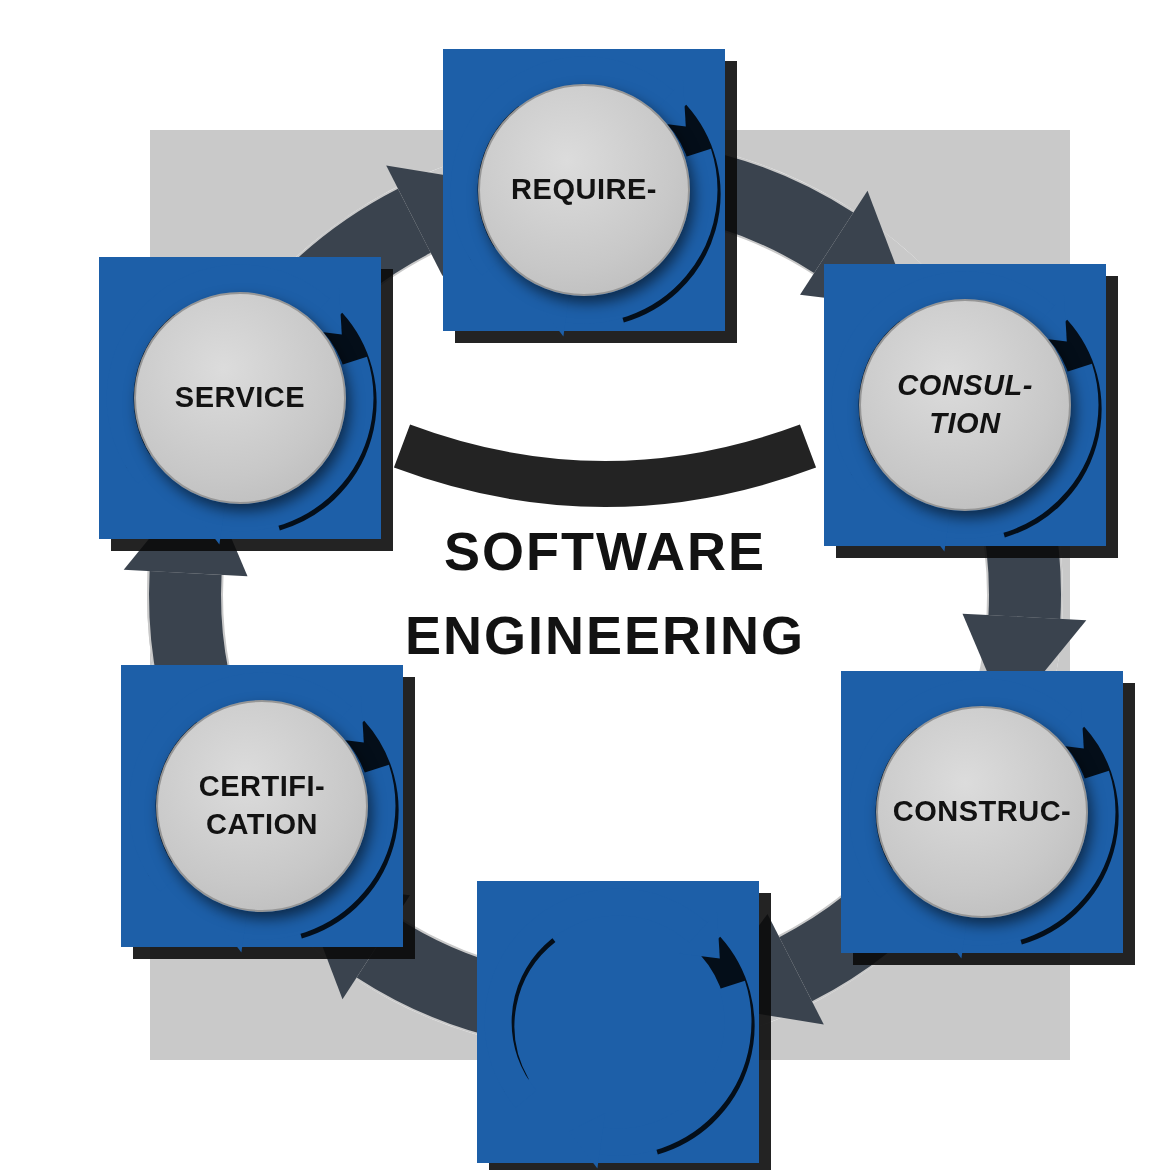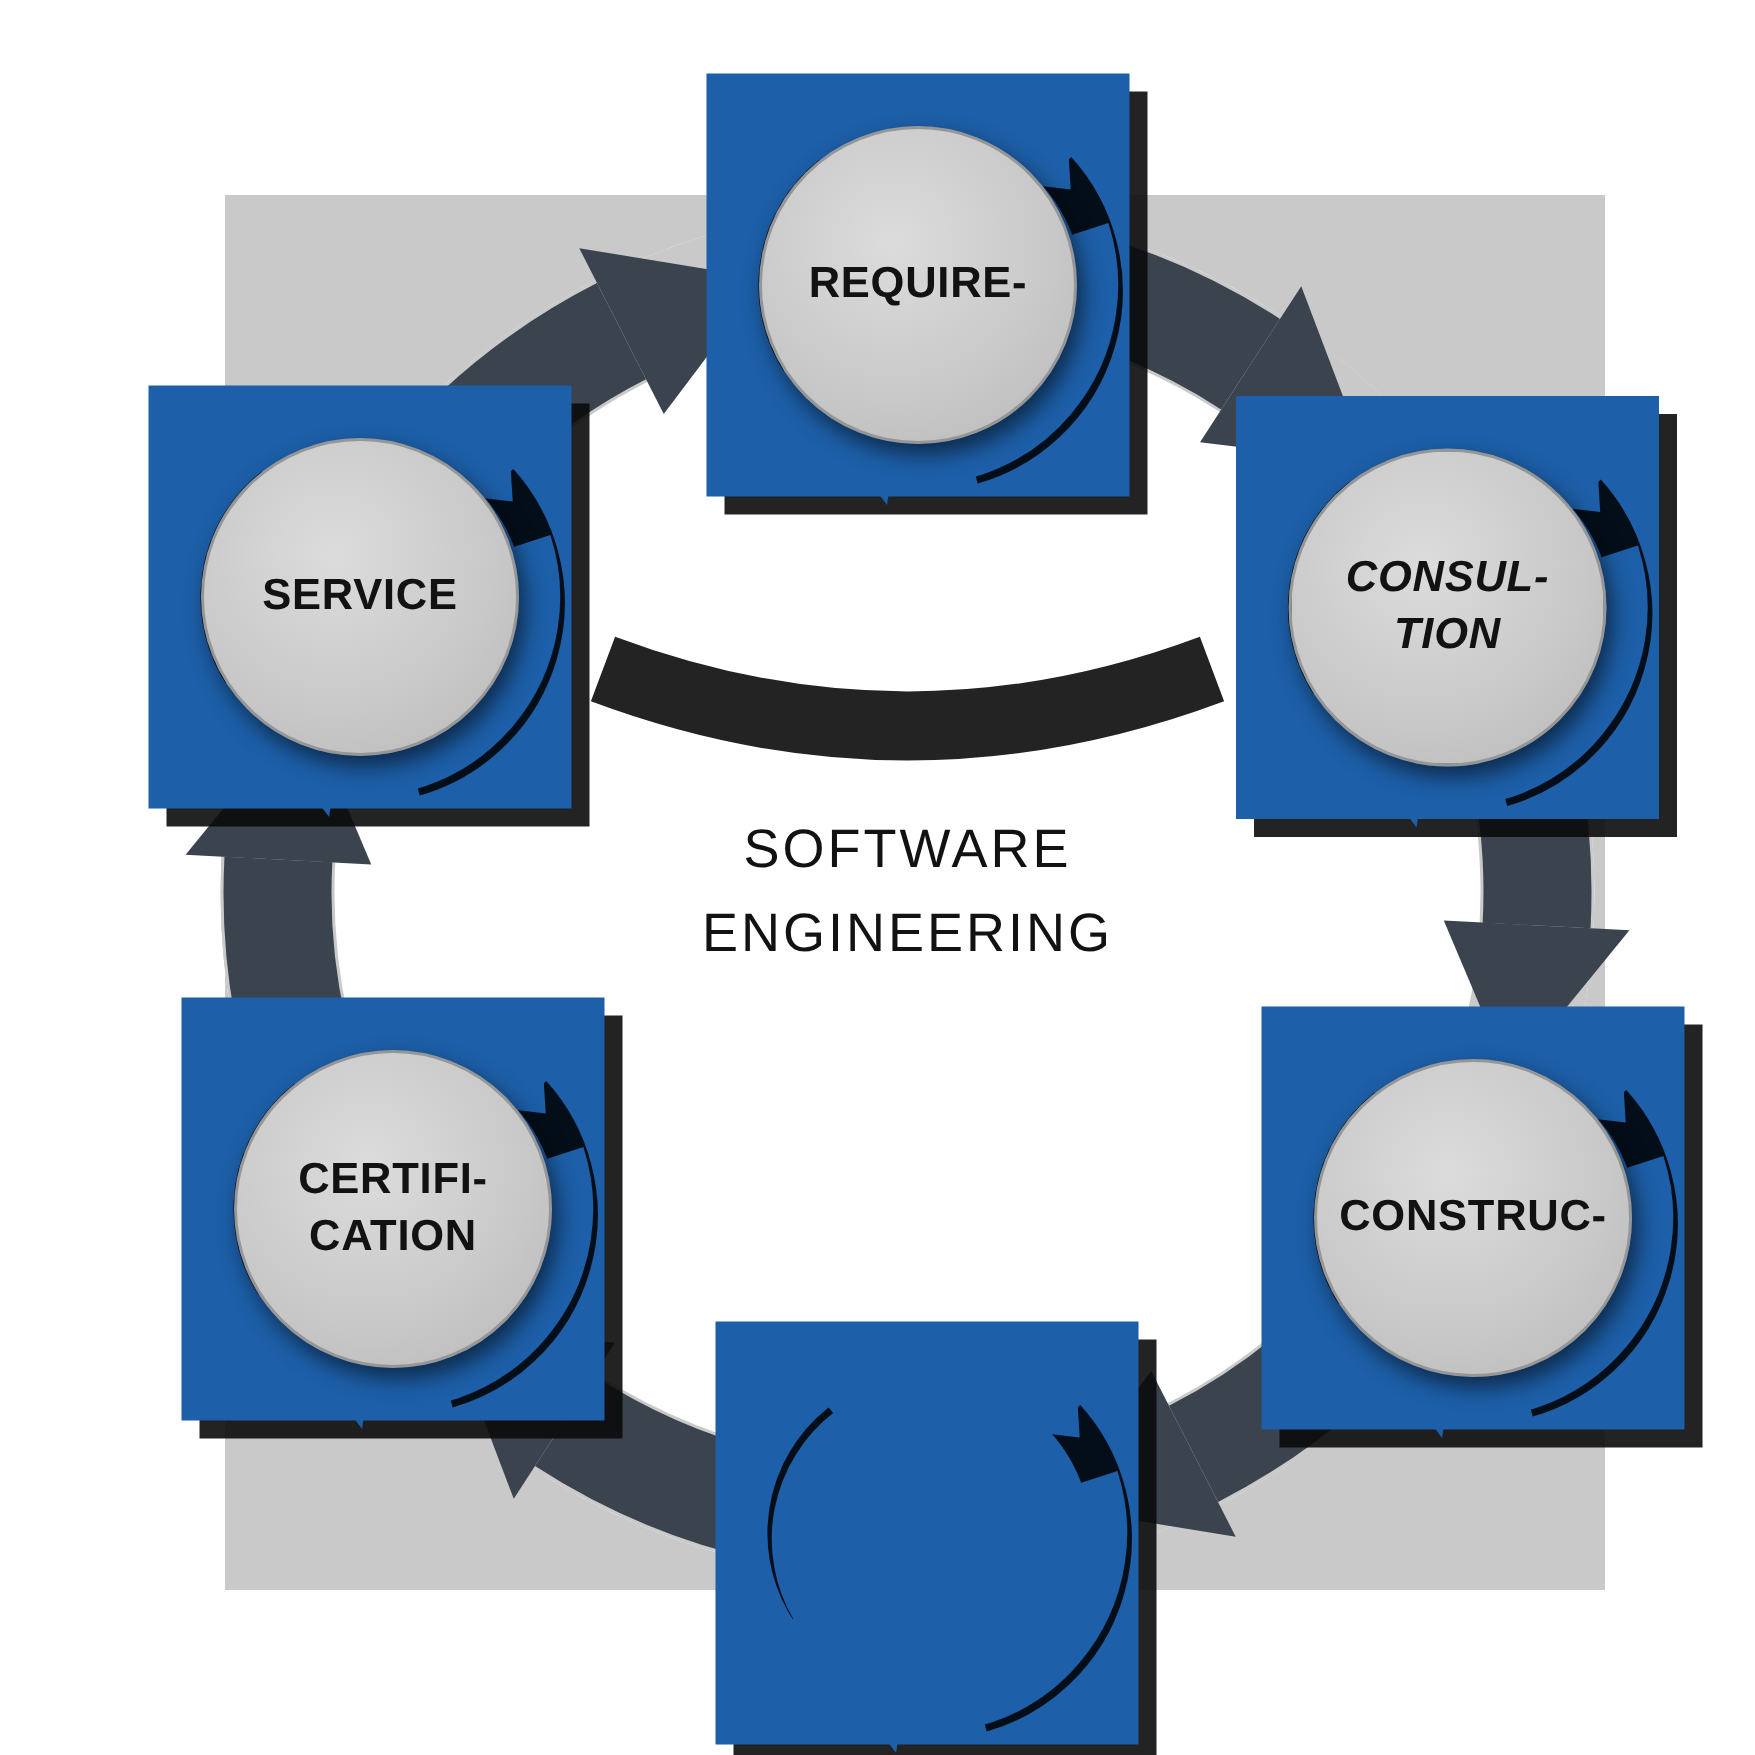--- a/index.html
+++ b/index.html
@@ -5,21 +5,21 @@
   html,body{margin:0;padding:0;background:#ffffff;}
   body{width:1170px;height:1170px;overflow:hidden;}
   .stage{
     position:relative;width:1170px;height:1170px;
     font-family:"Liberation Sans",sans-serif;
   }
   svg.bg{position:absolute;left:0;top:0;width:1170px;height:1170px;z-index:0;}
   .center-text{
     position:absolute;left:605px;top:594px;transform:translate(-50%,-50%);
     z-index:1;width:760px;text-align:center;
-    font-weight:normal;font-size:36px;letter-spacing:2px;line-height:1.55;
+    font-weight:bold;font-size:54px;letter-spacing:2px;line-height:1.55;
     color:var(--text-dark,#111);
   }
   .center-text span{display:block;}
   .node{
     position:absolute;width:300px;height:300px;transform:translate(-50%,-50%);
     z-index:2;
   }
   .node .sq-shadow{
     position:absolute;left:21px;top:21px;width:282px;height:282px;
     background:var(--shadow-black,#0b0b0b);opacity:.9;
@@ -36,21 +36,21 @@
     border:2px solid #969696;
     box-shadow:4px 7px 14px rgba(0,0,0,.55);
     display:flex;align-items:center;justify-content:center;text-align:center;
   }
   .lbl{
     font-weight:bold;font-size:29px;line-height:1.3;letter-spacing:.5px;
     color:var(--text-dark,#161616);
   }
   .lbl span{display:block;}
   .lbl span:empty{display:none;}
-  .pos-requirements{left:612px;top:190px;}
+  .pos-requirements{left:584px;top:190px;}
   .pos-consulting{left:965px;top:405px;font-style:italic;}
   .pos-construction{left:982px;top:812px;}
   .pos-testing{left:618px;top:1022px;}
   .pos-certification{left:262px;top:806px;}
   .pos-service{left:240px;top:398px;}
 </style>
 </head>
 <body>
 
 <div class="stage">

